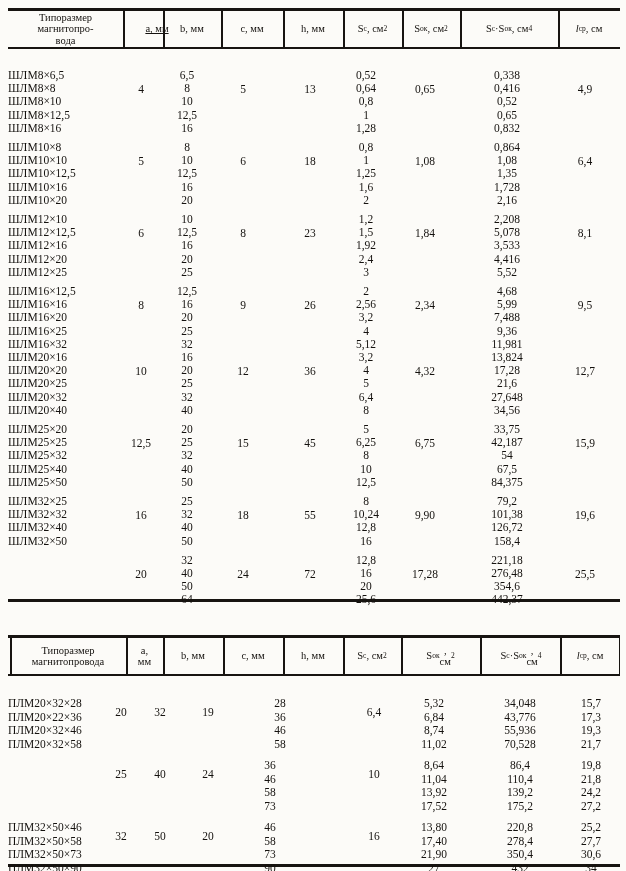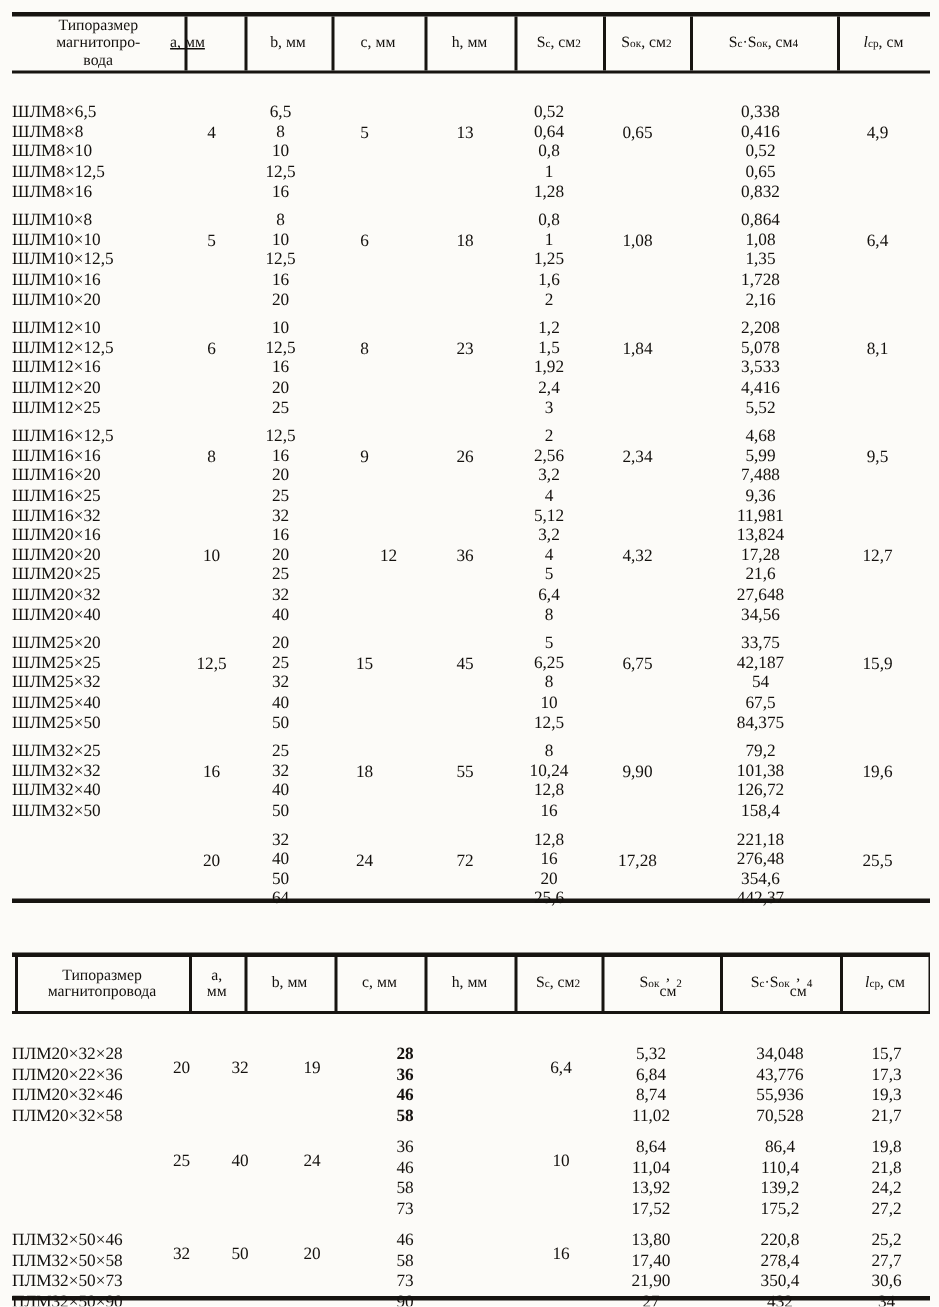--- a/index.html
+++ b/index.html
@@ -36,21 +36,21 @@
 </style>
 </head>
 <body>
 
 <div class="page">
 
   <section class="tbl" id="t1">
     <div class="rule thick"></div>
     <div class="thead">
         <div class="hcell" style="left: 8px; width: 115px;">Типоразмер<br>магнитопро-<br>вода</div>
-        <div class="hcell" style="left: 105px; width: 40px; text-decoration: underline;">a, мм</div>
+        <div class="hcell" style="left: 137px; width: 40px; text-decoration: underline;">a, мм</div>
         <div class="hcell" style="left: 163px; width: 58px;">b, мм</div>
         <div class="hcell" style="left: 221px; width: 62px;">c, мм</div>
         <div class="hcell" style="left: 283px; width: 60px;">h, мм</div>
         <div class="hcell" style="left: 343px; width: 59px;">S<sub>с</sub>, см<sup>2</sup></div>
         <div class="hcell" style="left: 402px; width: 58px;">S<sub>ок</sub>, см<sup>2</sup></div>
         <div class="hcell" style="left: 460px; width: 98px;">S<sub>с</sub>·S<sub>ок</sub>, см<sup>4</sup></div>
         <div class="hcell" style="left: 558px; width: 62px;"><i>l</i><sub>ср</sub>, см</div>
         <div class="vline" style="left: 123px;"></div>
         <div class="vline" style="left: 163px;"></div>
         <div class="vline" style="left: 221px;"></div>
@@ -225,21 +225,21 @@
             <div class="it">8</div>
           </div>
           <div class="stack ctr" style="left: 507px;">
             <div class="it">13,824</div>
             <div class="it">17,28</div>
             <div class="it">21,6</div>
             <div class="it">27,648</div>
             <div class="it">34,56</div>
           </div>
           <div class="single rowpos" style="left: 141px; top: calc(2 * var(--rh));">10</div>
-          <div class="single rowpos" style="left: 259px; top: calc(2 * var(--rh)); text-align: center;">12</div>
+          <div class="single rowpos" style="left: 243px; top: calc(2 * var(--rh)); text-align: center;">12</div>
           <div class="single rowpos" style="left: 310px; top: calc(2 * var(--rh));">36</div>
           <div class="single rowpos" style="left: 425px; top: calc(2 * var(--rh));">4,32</div>
           <div class="single rowpos" style="left: 585px; top: calc(2 * var(--rh));">12,7</div>
         </div>
         <div class="group" style="height: calc(5 * var(--rh)); margin-bottom: var(--gap);">
           <div class="stack names" style="left: 8px;">
             <div class="it">ШЛМ25×20</div>
             <div class="it">ШЛМ25×25</div>
             <div class="it">ШЛМ25×32</div>
             <div class="it">ШЛМ25×40</div>
@@ -357,21 +357,21 @@
       </div>
     <div class="rule thin"></div>
     <div class="tbody">
         <div class="group" style="height: calc(4 * var(--rh)); margin-bottom: var(--gap);">
           <div class="stack names" style="left: 8px;">
             <div class="it">ПЛМ20×32×28</div>
             <div class="it">ПЛМ20×22×36</div>
             <div class="it">ПЛМ20×32×46</div>
             <div class="it">ПЛМ20×32×58</div>
           </div>
-          <div class="stack ctr" style="left: 270px; font-weight: bold;">
+          <div class="stack ctr" style="left: 280px;">
             <div class="it">28</div>
             <div class="it">36</div>
             <div class="it">46</div>
             <div class="it">58</div>
           </div>
           <div class="stack ctr" style="left: 434px;">
             <div class="it">5,32</div>
             <div class="it">6,84</div>
             <div class="it">8,74</div>
             <div class="it">11,02</div>

